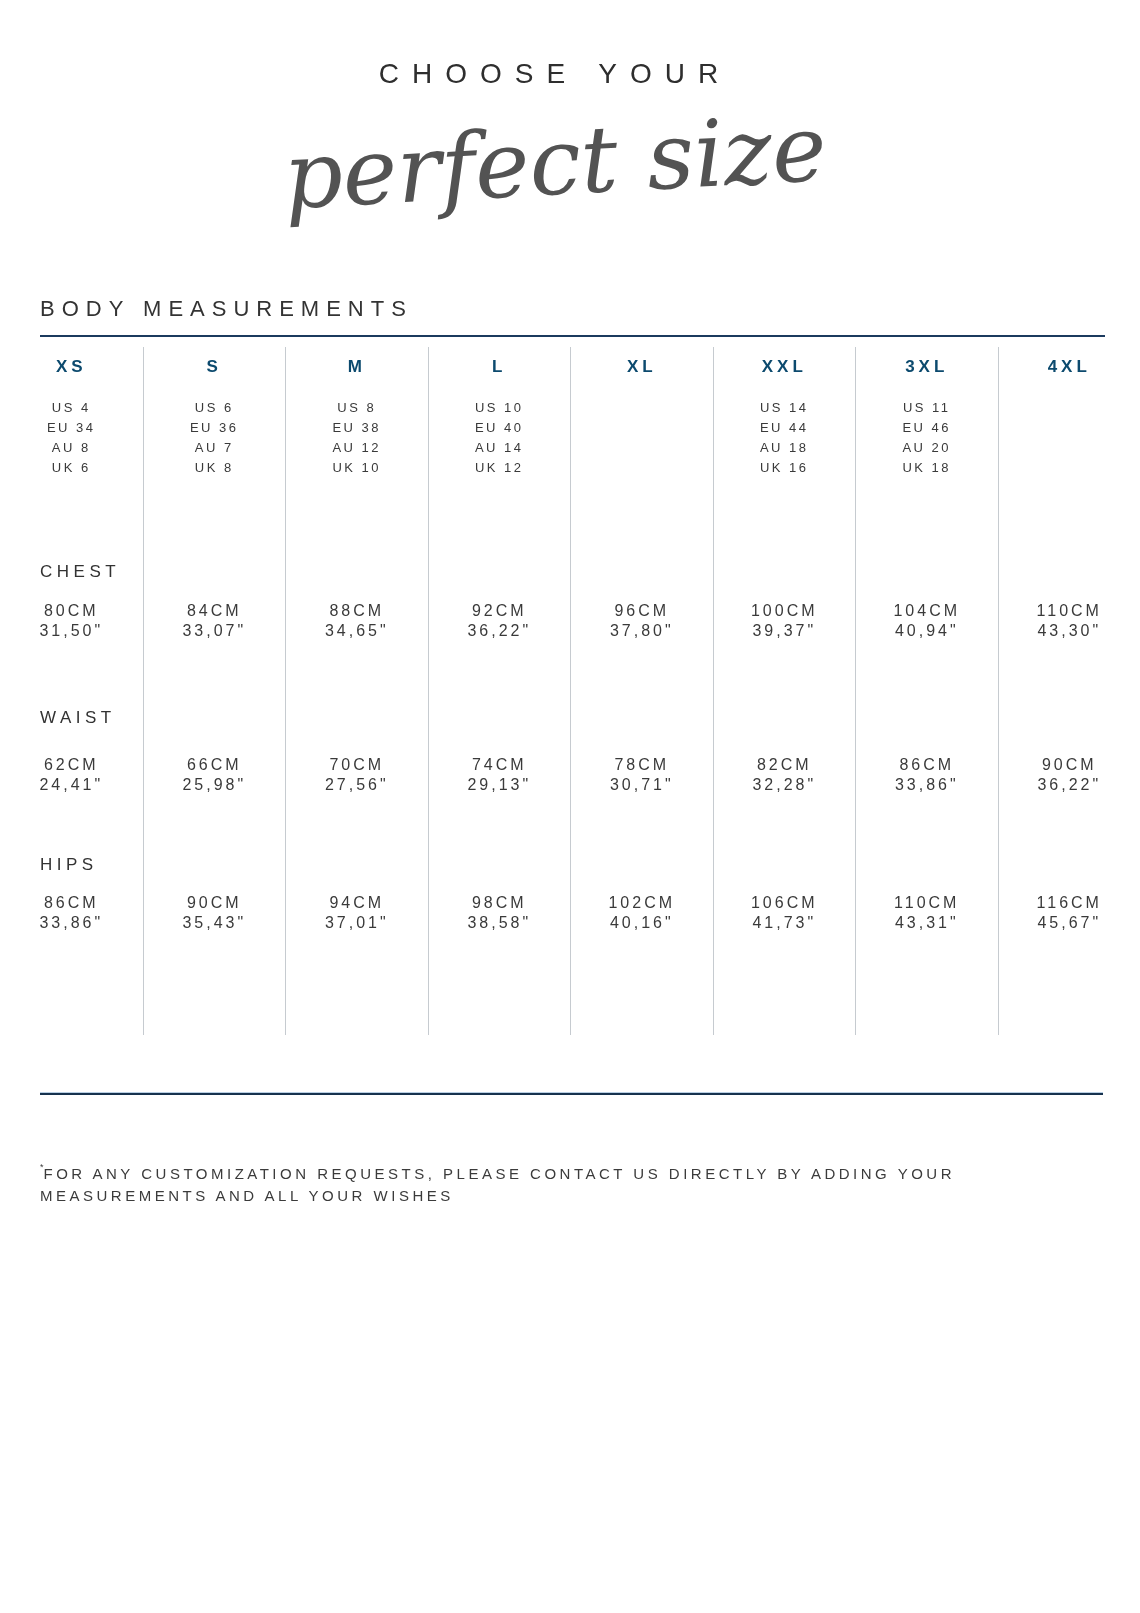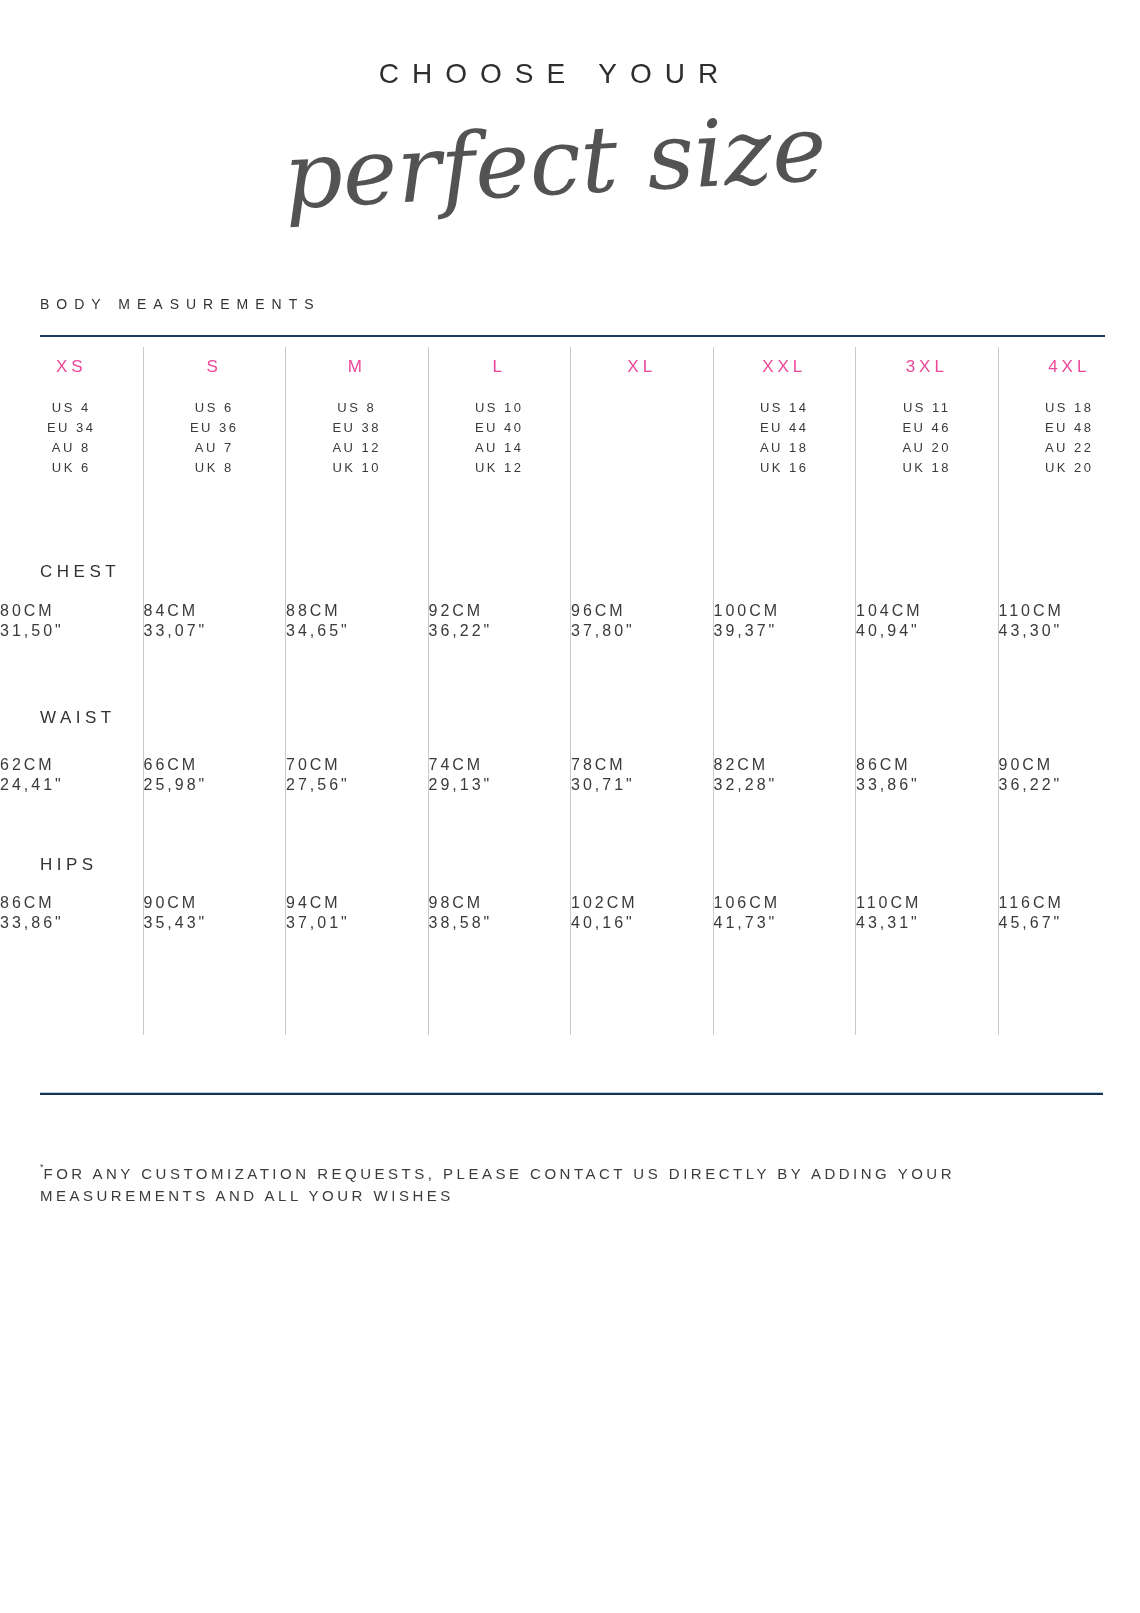--- a/index.html
+++ b/index.html
@@ -23,21 +23,21 @@
     position:absolute; top:98px; left:0; width:1110px;
     text-align:center;
     font-family:"DejaVu Serif", cursive;
     font-style:italic;
     font-size:92px; line-height:130px;
     color:#535353;
     transform:rotate(-3deg);
   }
   .section-heading {
     position:absolute; top:296px; left:40px;
-    font-size:14px; letter-spacing:7px;
+    font-size:22px; letter-spacing:7px;
     color:#333333;
   }
   .rule-top {
     position:absolute; top:335px; left:40px; width:1065px; height:2px;
     background:#1b3a5e;
   }
   .rule-bottom {
     position:absolute; top:1092px; left:40px; width:1063px; height:3px;
     background:#17324e;
     border-top:1px solid #b9cfe4;
@@ -47,31 +47,32 @@
     width:1140px; height:688px;
     display:grid;
     grid-template-columns:repeat(8, 1fr);
   }
   .col { position:relative; }
   .col + .col { border-left:1px solid #c6cbd0; }
   .size-head {
     position:absolute; top:10px; left:0; right:0;
     text-align:center;
     font-size:17px; letter-spacing:4px; line-height:20px;
-    color:#ec4899;
+    color:#0c4a6e;
+    font-weight:bold;
   }
   .intl {
     position:absolute; top:51px; left:0; right:0;
     text-align:center;
     font-size:13px; letter-spacing:2.5px; line-height:20px;
     color:#3a3a3a;
   }
   .vals {
     position:absolute; left:0; right:0;
-    text-align:left;
+    text-align:center;
     font-size:16px; letter-spacing:3px; line-height:20px;
     color:#3a3a3a;
   }
   .vals-chest { top:254px; }
   .vals-waist { top:408px; }
   .vals-hips  { top:546px; }
   .row-label {
     position:absolute; left:40px;
     font-size:17px; letter-spacing:4.5px; line-height:20px;
     color:#323232;
@@ -242,26 +243,20 @@
         <div>33,86"</div>
       </div>
       <div class="vals vals-hips">
         <div>110CM</div>
         <div>43,31"</div>
       </div>
     </div>
 
     <div class="col">
       <div class="size-head">4XL</div>
-      <div class="intl">
-        <div>US 18</div>
-        <div>EU 48</div>
-        <div>AU 22</div>
-        <div>UK 20</div>
-      </div>
       <div class="vals vals-chest">
         <div>110CM</div>
         <div>43,30"</div>
       </div>
       <div class="vals vals-waist">
         <div>90CM</div>
         <div>36,22"</div>
       </div>
       <div class="vals vals-hips">
         <div>116CM</div>

